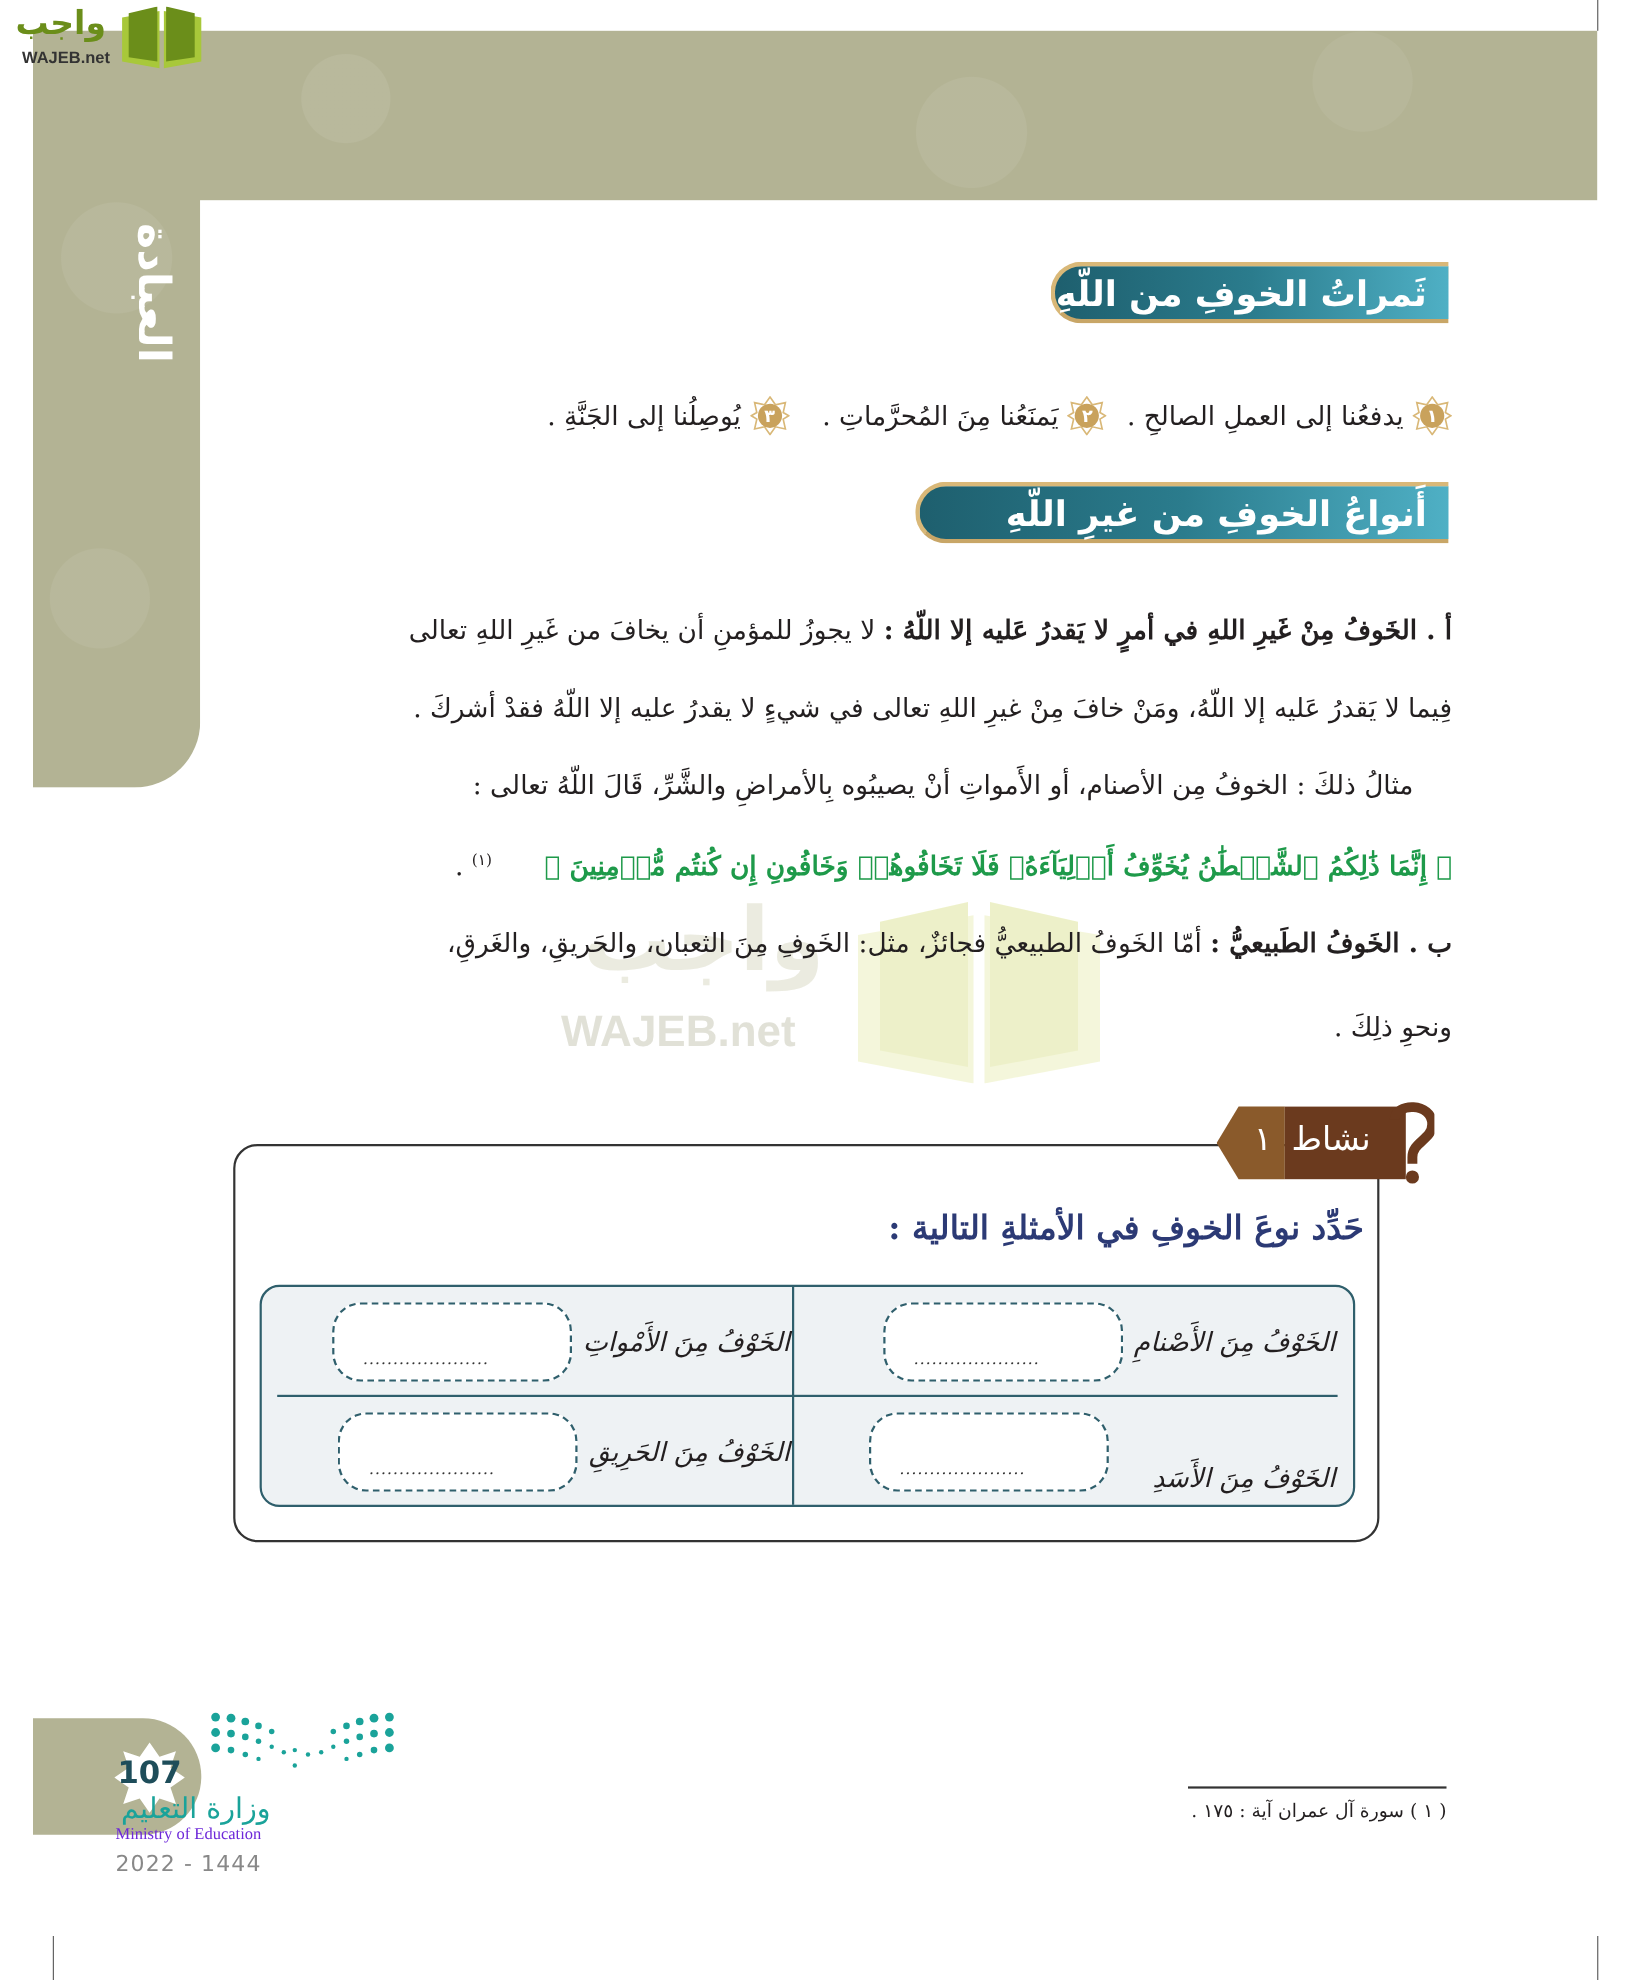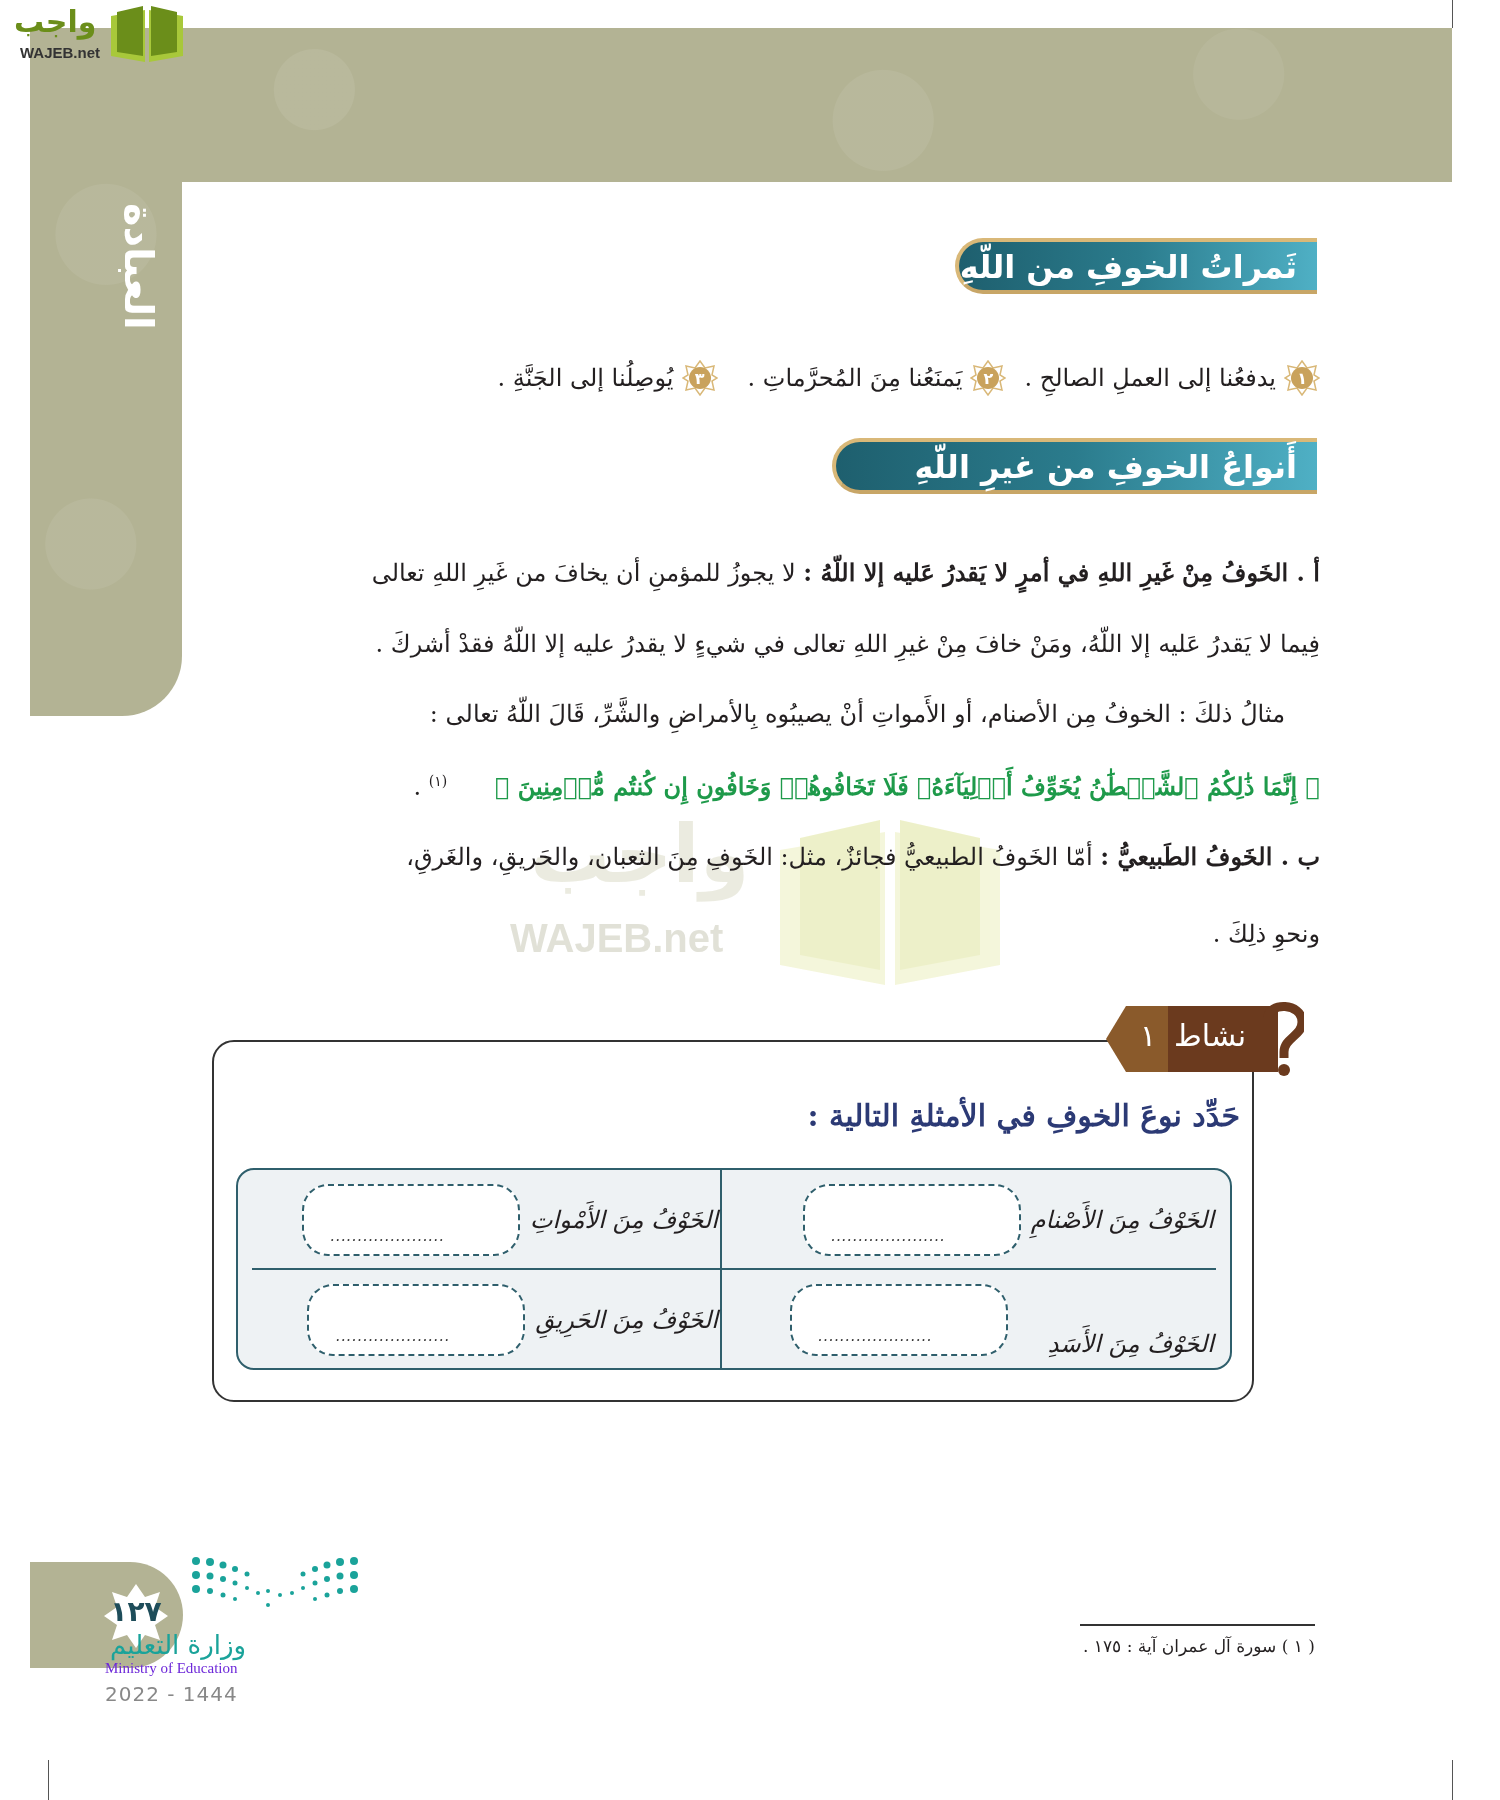--- a/index.html
+++ b/index.html
@@ -212,21 +212,21 @@
   </div>
 </div>
 
 <div class="footnote-rule"></div>
 <div class="footnote">( ١ )  سورة آل عمران آية : ١٧٥ .</div>
 
 <div class="page-tab"></div>
 <svg class="page-star" viewBox="0 0 68 68">
   <polygon points="34,2 43,15 58,10 53,25 66,34 53,43 58,58 43,53 34,66 25,53 10,58 15,43 2,34 15,25 10,10 25,15" fill="#fff"></polygon>
 </svg>
-<div class="page-num">١٢٧</div>
+<div class="page-num">107</div>
 
 <svg class="moe-dots" viewBox="0 0 170 60">
   <g fill="#1aa39a">
     <circle cx="6" cy="6" r="4"></circle>
       <circle cx="20" cy="7" r="4"></circle>
       <circle cx="33" cy="10" r="3.5"></circle>
       <circle cx="45" cy="14" r="3"></circle>
       <circle cx="57" cy="19" r="2.5"></circle>
     <circle cx="6" cy="20" r="4"></circle>
       <circle cx="20" cy="21" r="3.5"></circle>

